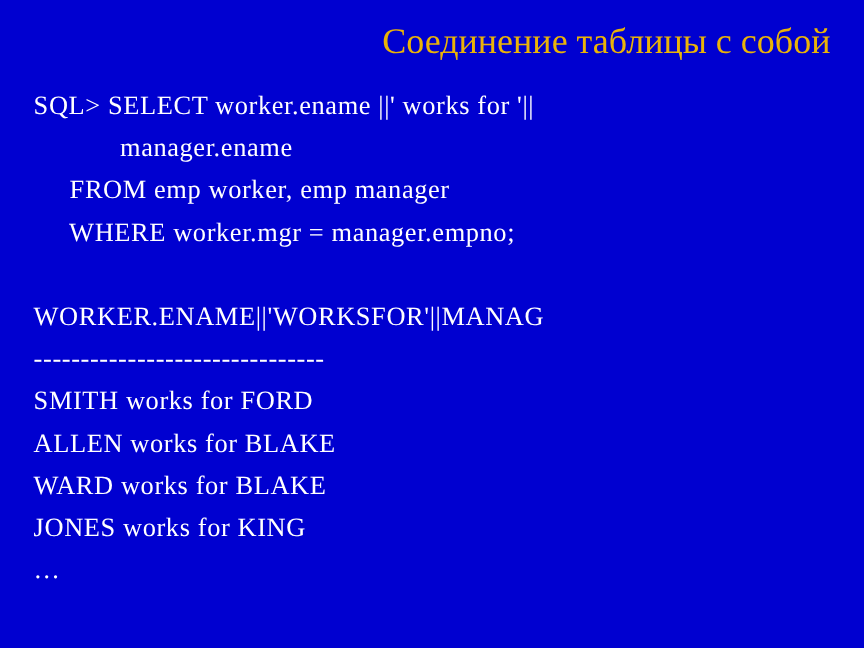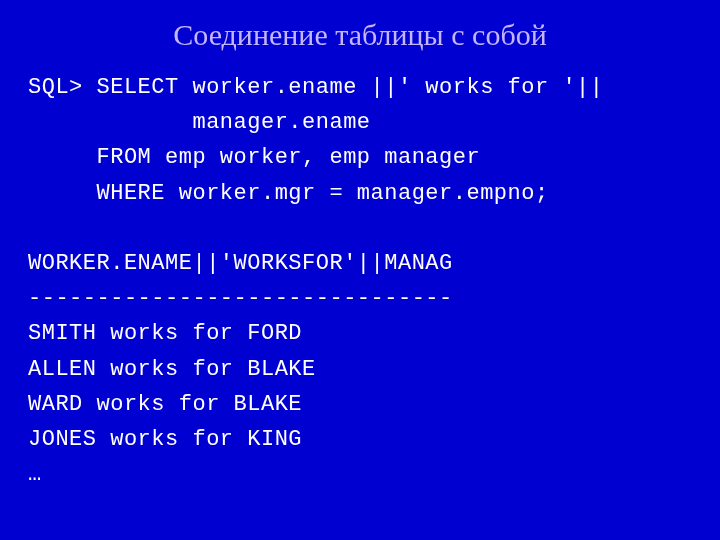--- a/index.html
+++ b/index.html
@@ -13,27 +13,27 @@
   }
   .slide {
     width: 720px;
     height: 540px;
     box-sizing: border-box;
     padding: 12px 28px 0 28px;
   }
   .title {
     font-family: Georgia, "Times New Roman", serif;
     font-size: 30px;
-    color: #c4b5fd;
-    text-align: center;
+    color: #eab308;
+    text-align: right;
     margin: 6px 0 18px 0;
     font-weight: normal;
   }
   .code {
-    font-family: Liberation Mono, monospace;
+    font-family: Liberation Serif, serif;
     font-size: 22px;
     color: #ffffff;
     white-space: pre;
     line-height: 1.6;
     letter-spacing: 0.5px;
   }
 </style>
 </head>
 <body>
 

